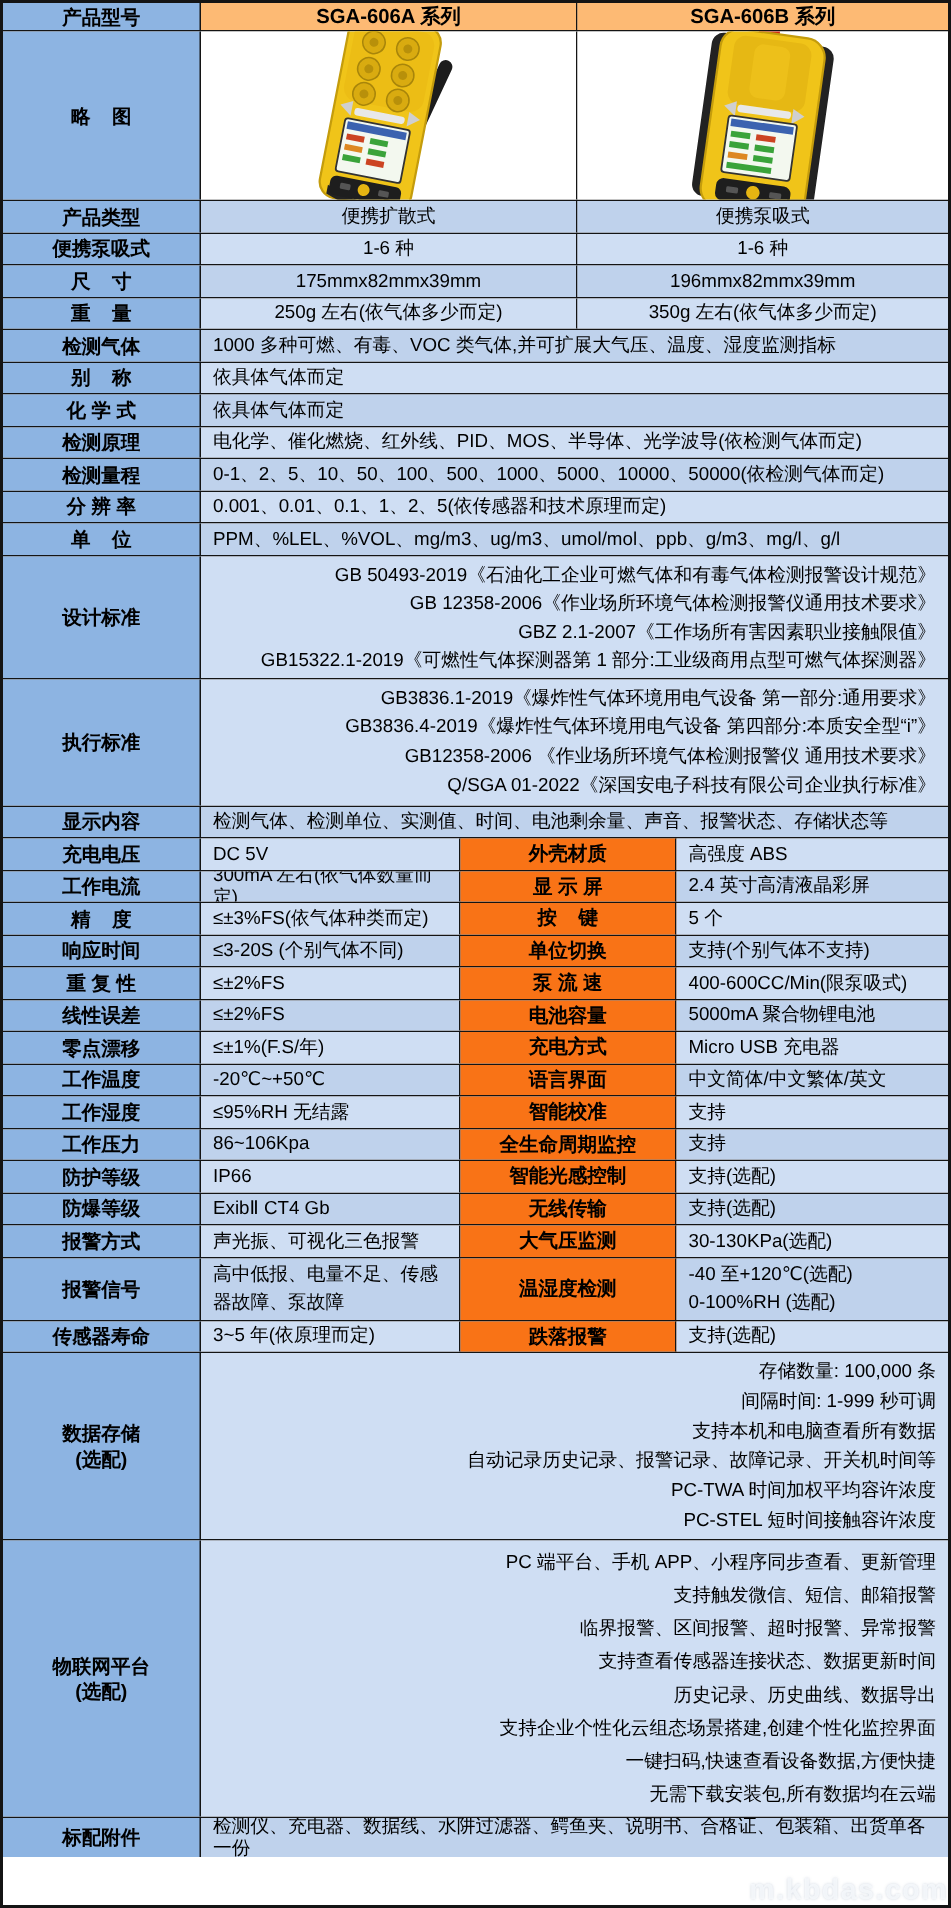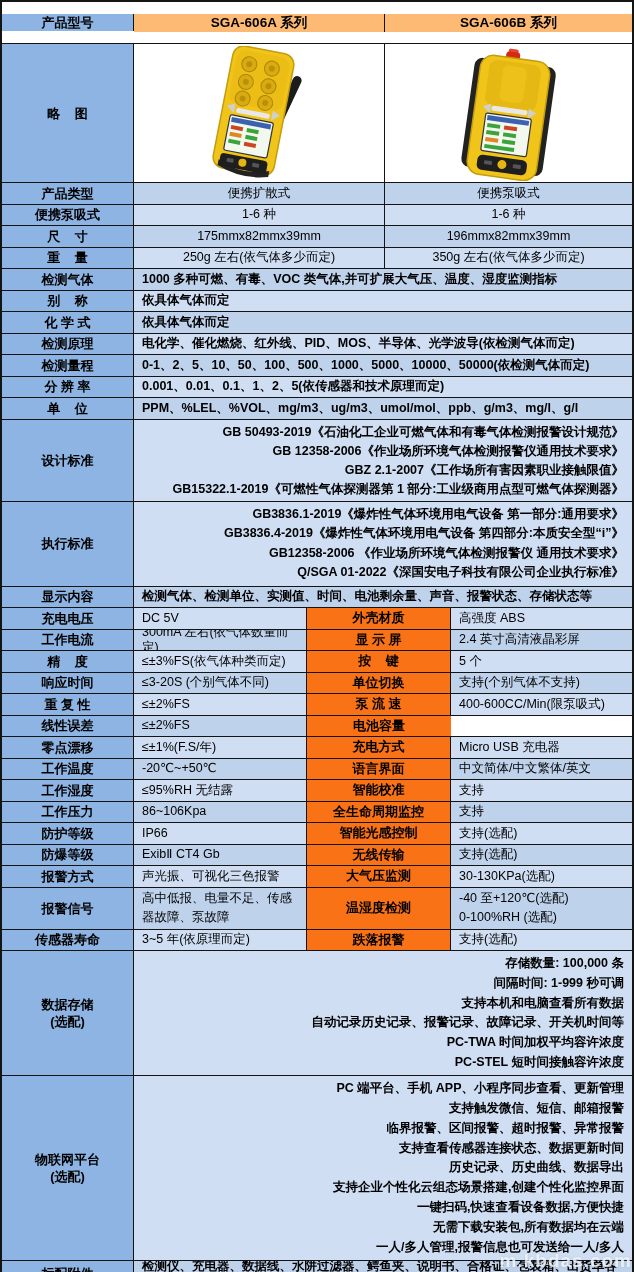--- a/index.html
+++ b/index.html
@@ -33,28 +33,28 @@
     width:144px;flex:0 0 144px;background:#f97316;
     font-weight:bold;font-size:13px;justify-content:center;white-space:pre;
   }
   .hval{background:#fdba74;font-weight:bold;font-size:13.5px;justify-content:center;}
   .vA{width:251px;flex:0 0 251px;}
   .vB{flex:1 1 auto;}
   .cen{justify-content:center;}
   .val{font-size:12.5px;padding:0 8px;white-space:pre-line;line-height:15px;}
   .v1{width:173px;flex:0 0 173px;}
   .v2{flex:1 1 auto;}
-  .wide{flex:1 1 auto;font-weight:bold;}
+  .wide{flex:1 1 auto;}
   .light{background:#cfdef3;}
   .mid{background:#bfd2ec;}
   .imgcell{background:#ffffff;justify-content:center;align-items:center;}
   .multi{flex-direction:column;align-items:flex-end;justify-content:space-around;padding:3px 8px;}
   .mline{font-size:12.5px;line-height:19px;white-space:pre;}
-  .h-header{height:42px;align-items:center;}
-  .h-sketch{height:139px;}
+  .h-header{height:19px;}
+  .h-sketch{height:113px;}
   .h-std{height:21.5px;}
   .h-design{height:82px;}
   .h-exec{height:85px;}
   .h-alarm{height:42px;}
   .h-store{height:125px;}
   .h-iot{height:185px;}
   .h-acc{height:25.5px;}
   #wm{
     position:absolute;right:2px;bottom:0;
     font-size:19px;font-weight:bold;letter-spacing:1px;
@@ -255,20 +255,21 @@
     <div class="row h-std">
       <div class="cell lbl">重 复 性</div>
       <div class="cell v1 val light">≤±2%FS</div>
       <div class="cell lbl2">泵 流 速</div>
       <div class="cell v2 val light">400-600CC/Min(限泵吸式)</div>
     </div>
     <div class="row h-std">
       <div class="cell lbl">线性误差</div>
       <div class="cell v1 val mid">≤±2%FS</div>
       <div class="cell lbl2">电池容量</div>
+      <div class="cell v2 val mid">5000mA 聚合物锂电池</div>
     </div>
     <div class="row h-std">
       <div class="cell lbl">零点漂移</div>
       <div class="cell v1 val light">≤±1%(F.S/年)</div>
       <div class="cell lbl2">充电方式</div>
       <div class="cell v2 val light">Micro USB 充电器</div>
     </div>
     <div class="row h-std">
       <div class="cell lbl">工作温度</div>
       <div class="cell v1 val mid">-20℃~+50℃</div>
@@ -341,21 +342,20 @@
       </div>
       <div class="cell wide multi light">
         <div class="mline">PC 端平台、手机 APP、小程序同步查看、更新管理</div>
         <div class="mline">支持触发微信、短信、邮箱报警</div>
         <div class="mline">临界报警、区间报警、超时报警、异常报警</div>
         <div class="mline">支持查看传感器连接状态、数据更新时间</div>
         <div class="mline">历史记录、历史曲线、数据导出</div>
         <div class="mline">支持企业个性化云组态场景搭建,创建个性化监控界面</div>
         <div class="mline">一键扫码,快速查看设备数据,方便快捷</div>
         <div class="mline">无需下载安装包,所有数据均在云端</div>
-        <div class="mline">一人/多人管理,报警信息也可发送给一人/多人</div>
       </div>
     </div>
 
     <div class="row h-acc">
       <div class="cell lbl">标配附件</div>
       <div class="cell wide val mid">检测仪、充电器、数据线、水阱过滤器、鳄鱼夹、说明书、合格证、包装箱、出货单各一份</div>
     </div>
 
   </div>
 

